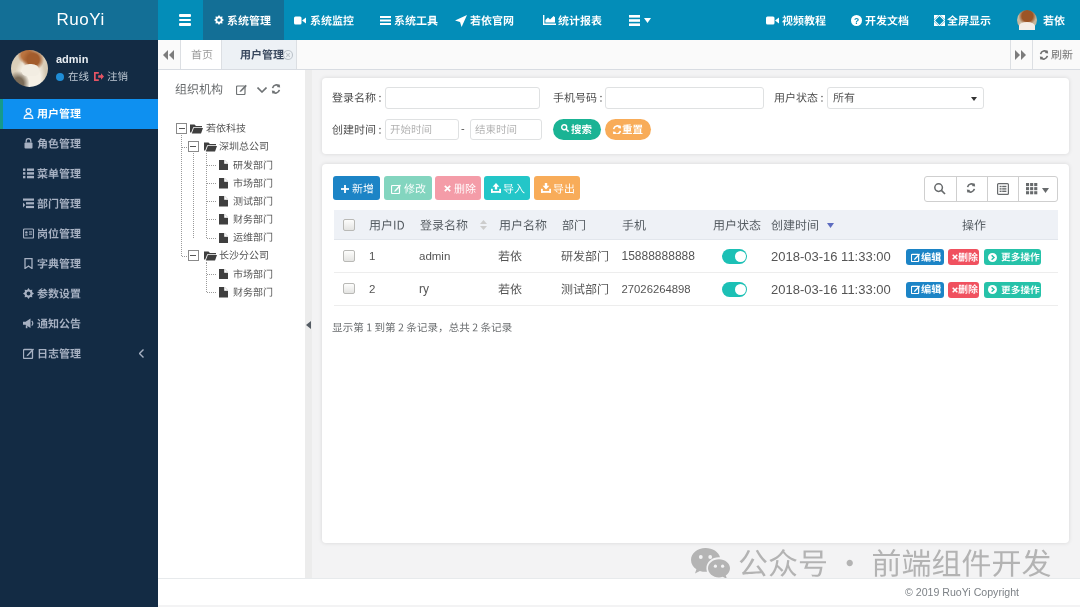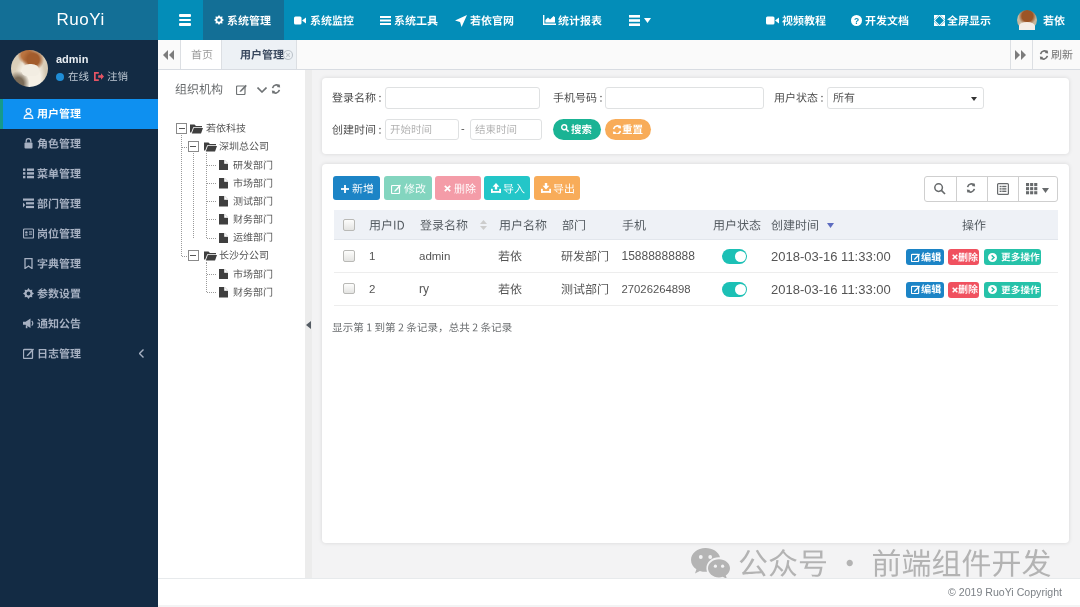--- a/index.html
+++ b/index.html
@@ -895,21 +895,21 @@
       <use href="#rb7" x="3224"></use>
       <use href="#r524d" x="4448"></use>
       <use href="#r7aef" x="5448"></use>
       <use href="#r7ec4" x="6448"></use>
       <use href="#r4ef6" x="7448"></use>
       <use href="#r5f00" x="8448"></use>
       <use href="#r53d1" x="9448"></use>
     </g>
   </svg>
 <div style="position:absolute;left:158px;top:578px;width:922px;height:27px;background:#fff;border-top:1px solid #e7eaec;box-sizing:border-box"></div>
-<div style="position:absolute;left:862px;top:586px;width:200px;text-align:right;font-size:10.6px;line-height:12px;color:#7d8287;white-space:nowrap">© 2019 RuoYi Copyright</div>
+<div style="position:absolute;left:862px;top:586px;width:200px;text-align:center;font-size:10.6px;line-height:12px;color:#7d8287;white-space:nowrap">© 2019 RuoYi Copyright</div>
 <div style="position:absolute;left:0px;top:40px;width:158px;height:567px;background:#132b44"></div>
 <div style="position:absolute;left:11px;top:50px;width:37px;height:37px;border-radius:50%;overflow:hidden;background:radial-gradient(circle at 60% 26%, #a35c2c 0 6px, rgba(163,92,44,0) 11px),radial-gradient(circle at 42% 14%, #bb7440 0 5px, rgba(187,116,64,0) 9px),radial-gradient(ellipse at 20% 90%, #7a6b58 0 5px, rgba(122,107,88,0) 11px),radial-gradient(ellipse at 52% 78%, #f5f0e5 0 10px, rgba(245,240,229,0) 16px),linear-gradient(160deg,#d5c8b2 0%,#ddD1bc 40%,#c8bba3 100%)"></div>
 <div style="position:absolute;left:22px;top:64px;width:17px;height:12px;background:#f2ede2;border-radius:45% 45% 30% 30%"></div>
 <div style="position:absolute;left:56px;top:54px;font-size:11px;line-height:11px;color:#e9eef3;white-space:nowrap;font-weight:bold">admin</div>
 <div style="position:absolute;left:56px;top:72.5px;width:8px;height:8px;background:#1f8dd6;border-radius:50%"></div>
 <svg style="position:absolute;left:68px;top:70.99px" width="21" height="10.5" viewBox="0 0 2000 1000">
     <g transform="translate(0,880) scale(1,-1)" fill="#c6d0da">
       <use href="#r5728" x="0"></use>
       <use href="#r7ebf" x="1000"></use>
     </g>

